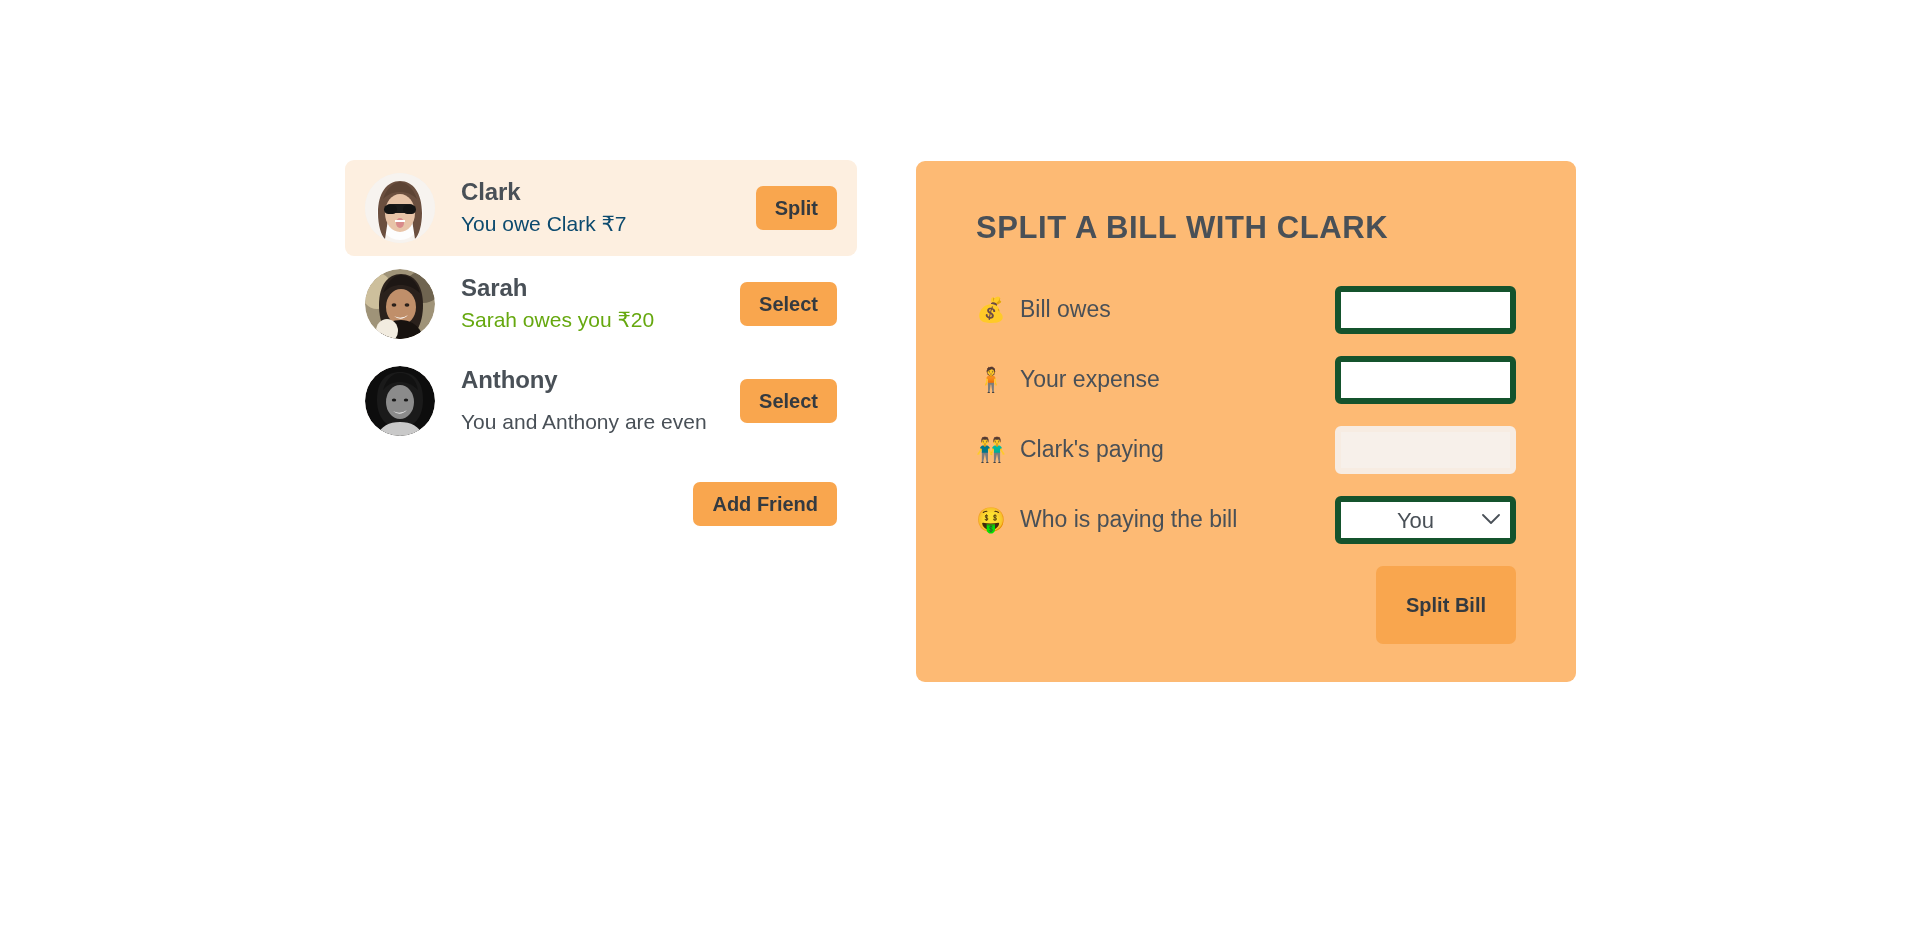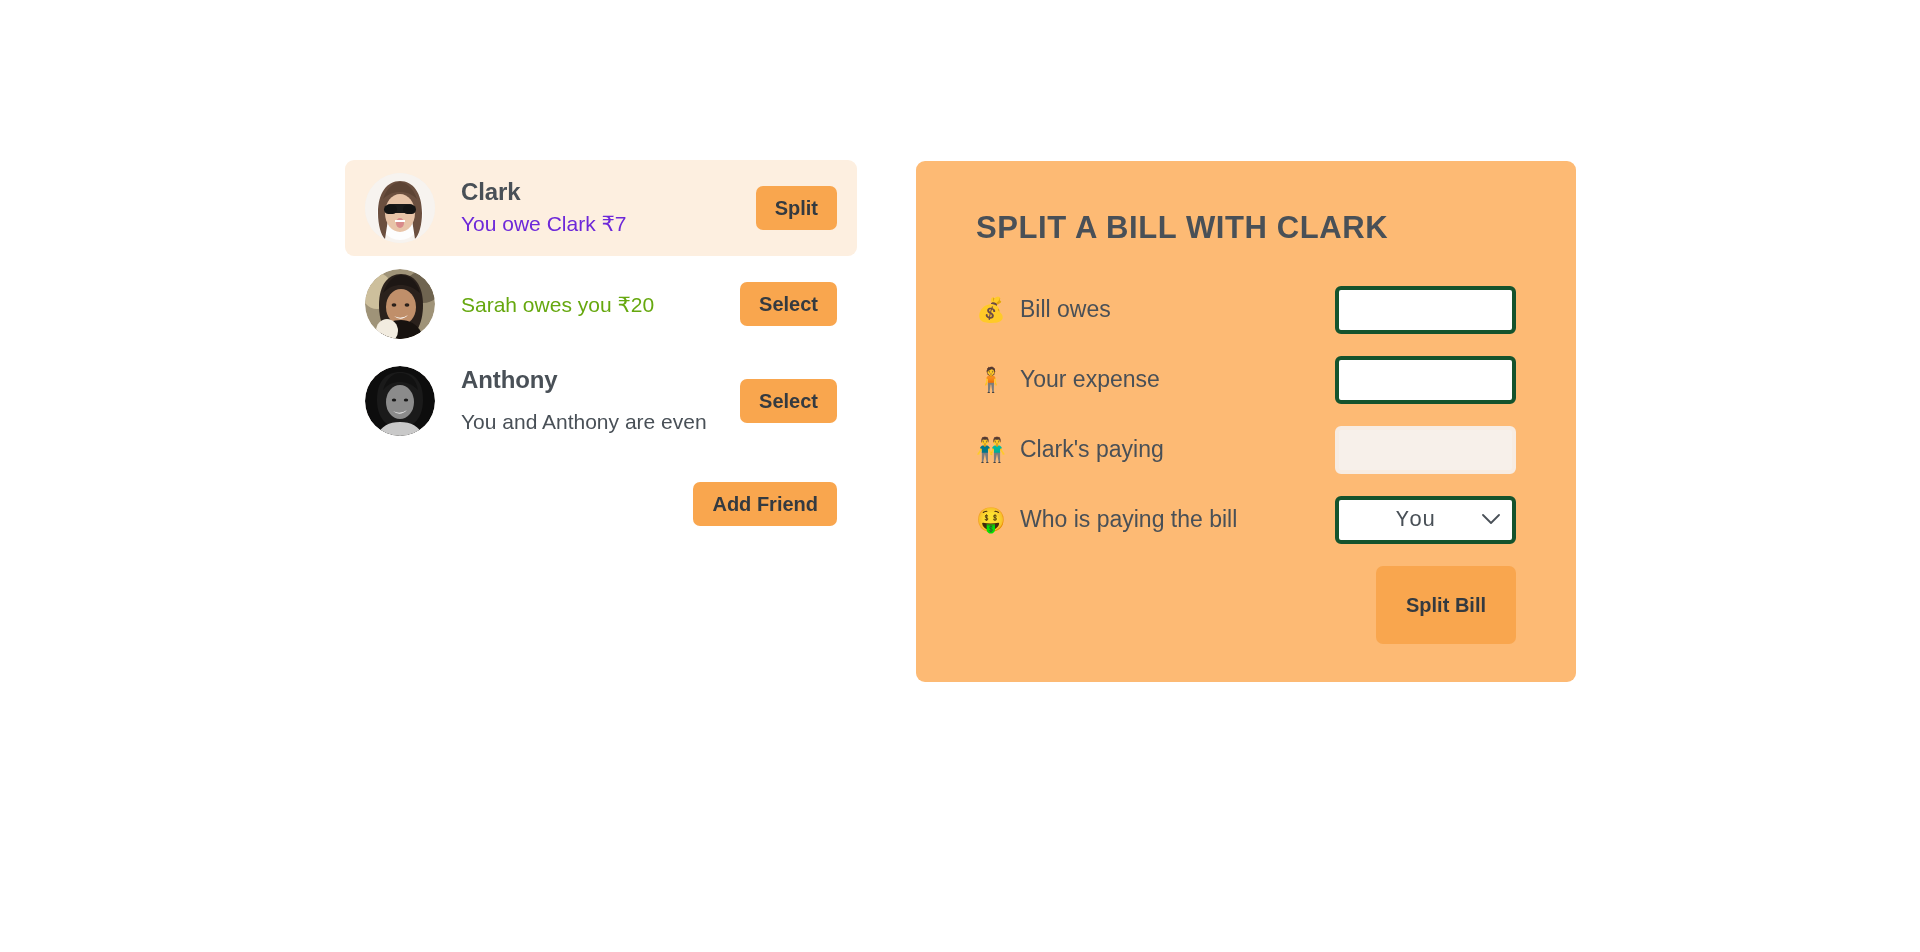--- a/index.html
+++ b/index.html
@@ -63,21 +63,21 @@
     color: #495057;
     line-height: 1.25;
     letter-spacing: -0.1px;
   }
   .friend-status {
     font-size: 21px;
     line-height: 1.45;
     margin-top: 2px;
     color: #495057;
   }
-  .friend-status.owe  { color: #6d28d9; }
+  .friend-status.owe  { color: #0c4a6e; }
   .friend-status.owed { color: #66a80f; }
   .friend-status.even { color: #495057; margin-top: 12px; }
 
   .btn {
     font-family: "Liberation Sans", "DejaVu Sans", sans-serif;
     background: #f9a64e;
     color: #343a40;
     border: none;
     border-radius: 7px;
     font-size: 20px;
@@ -140,24 +140,24 @@
     width: 30px;
     display: inline-block;
     text-align: center;
     line-height: 1;
   }
 
   .field {
     width: 181px;
     height: 48px;
     box-sizing: border-box;
-    border: 4px solid #14532d;
+    border: 6px solid #14532d;
     border-radius: 6px;
     background: #ffffff;
-    font-family: Liberation Mono, monospace;
+    font-family: Liberation Sans, sans-serif;
     font-size: 22px;
     color: #495057;
     text-align: center;
     padding: 0 10px;
     outline: none;
   }
   .field.disabled {
     background: #f7f0ea;
     border-color: #f7ece2;
     color: #adb5bd;
@@ -252,20 +252,21 @@
             <path d="M18 24 C23 11 30 6 36 6 C44 6 52 12 55 24 C48 18 42 16 36 16 C29 16 24 18 18 24 Z" fill="#1d1714"></path>
             <ellipse cx="29" cy="36" rx="2.4" ry="1.8" fill="#2b211b"></ellipse>
             <ellipse cx="42" cy="36" rx="2.4" ry="1.8" fill="#2b211b"></ellipse>
             <path d="M29 47 Q36 53 43 46 Q36 51 29 47 Z" fill="#ffffff"></path>
             <path d="M16 62 C20 54 28 51 36 51 C44 51 52 55 56 63 L58 70 L14 70 Z" fill="#17120f"></path>
             <ellipse cx="22" cy="62" rx="11" ry="12" fill="#f2ece0"></ellipse>
           </g>
         </svg>
       </div>
       <div class="friend-text">
+        <div class="friend-name">Sarah</div>
         <div class="friend-status owed">Sarah owes you ₹20</div>
       </div>
       <div class="row-action">
         <button class="btn">Select</button>
       </div>
     </div>
 
     <div class="friend-row">
       <div class="avatar">
         <svg viewBox="0 0 70 70" xmlns="http://www.w3.org/2000/svg">

